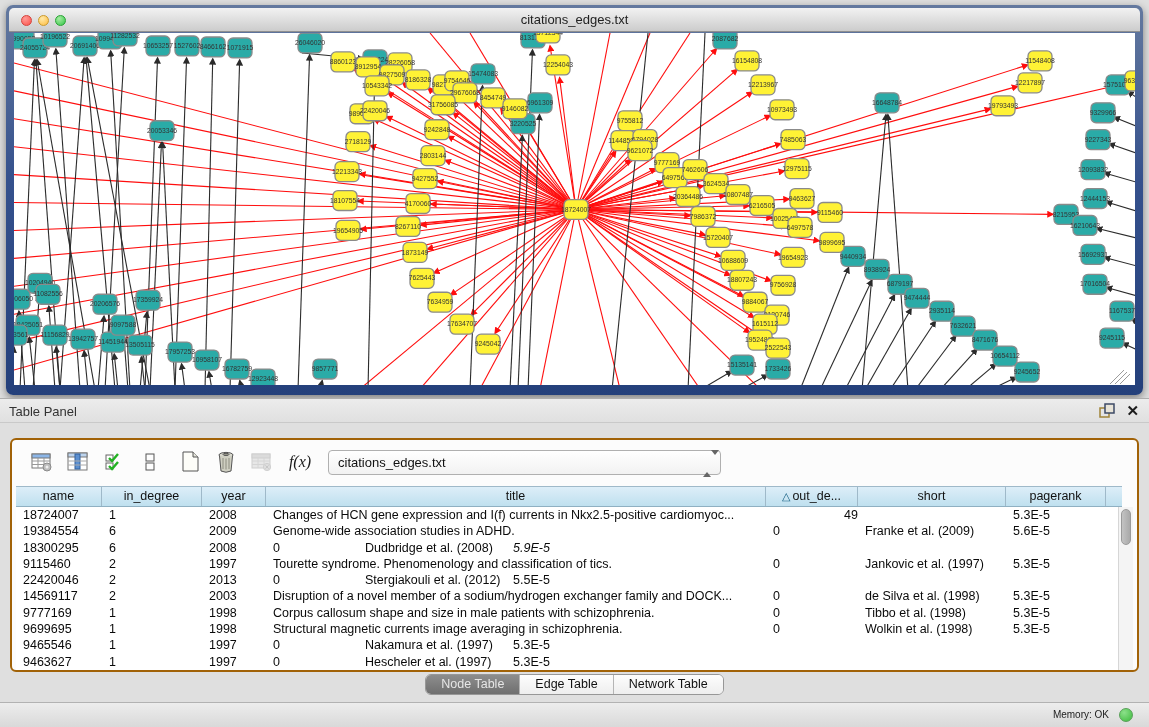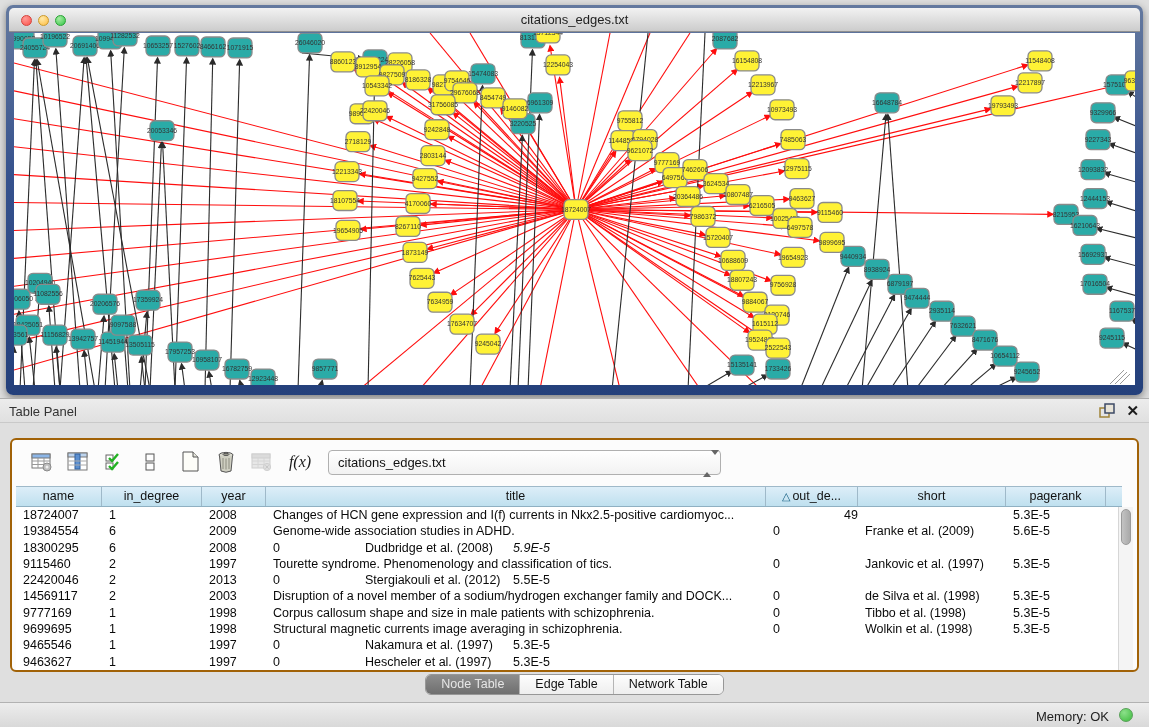--- a/index.html
+++ b/index.html
@@ -80,21 +80,21 @@
   .tabs { position:absolute; left:0; top:674px; width:1149px; display:flex; justify-content:center; }
   .tabgroup { display:flex; border:1px solid #979797; border-radius:6px; overflow:hidden; background:#fdfdfd; height:21px; box-shadow: inset 0 1px 0 #fff; }
   .tab { font-size:12.5px; line-height:19px; padding:0 15px; color:#111; border-right:1px solid #b5b5b5; background:linear-gradient(#fdfdfd,#eeeeee); }
   .tab:last-child { border-right:none; }
   .tab.sel { background:linear-gradient(#8d8d8d,#6f6f6f); color:#e6e6e6; }
   
   .statusbar {
     position:absolute; left:0; bottom:0; width:1149px; height:25px;
     background:linear-gradient(#ededed,#d9d9d9); border-top:1px solid #b2b2b2;
   }
-  .statusbar .mem { position:absolute; right:40px; top:6px; font-size:13px; color:#222; }
+  .statusbar .mem { position:absolute; right:40px; top:6px; font-size:10px; color:#222; }
   .statusbar .dot { position:absolute; right:16px; top:5px; width:14px; height:14px; border-radius:50%;
     background: radial-gradient(circle at 35% 30%, #8ce08a, #3dbb3d); border:1px solid #58a058; }
   .icon-svg { display:block; }
 </style>
 </head>
 <body>
 
 <div class="graph-window">
   <div class="titlebar">
     <span class="tl red"></span>

